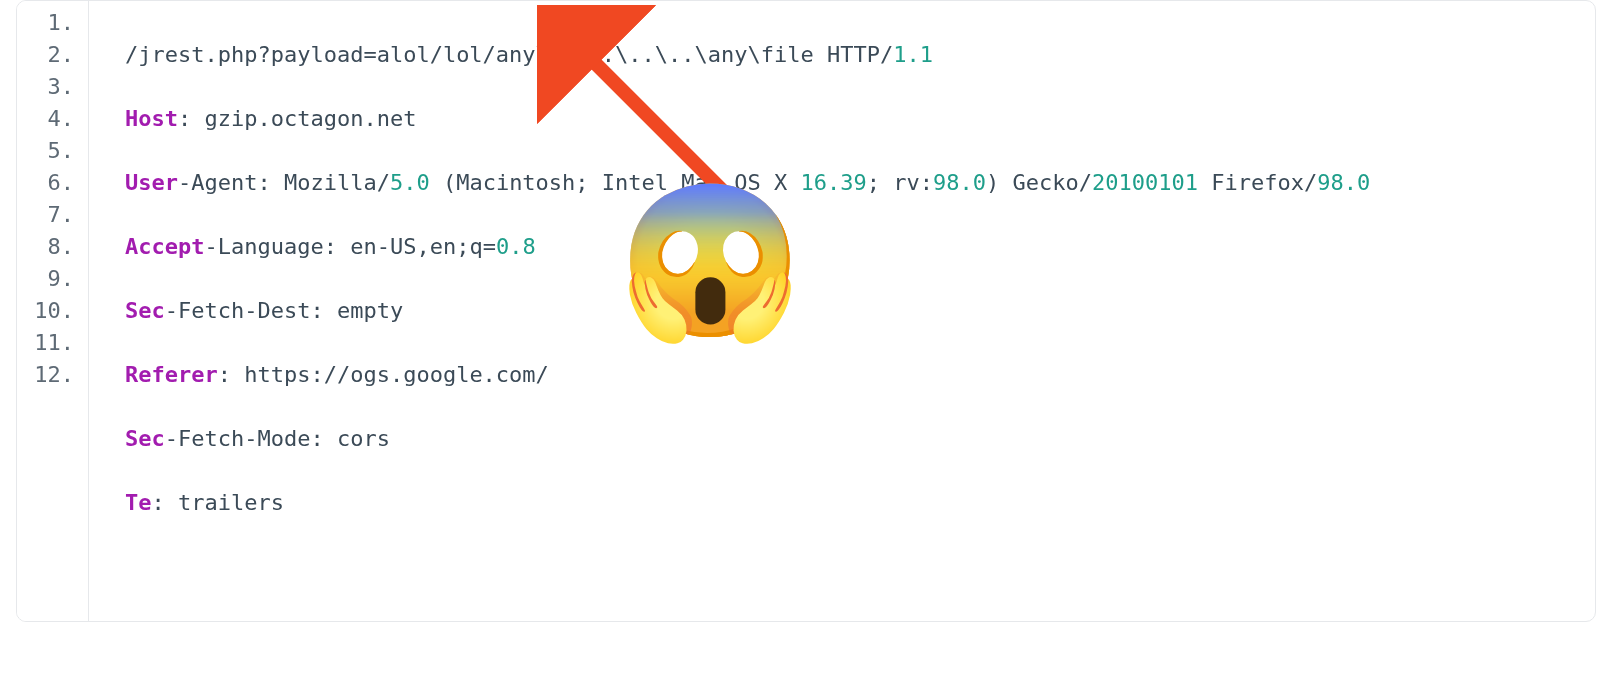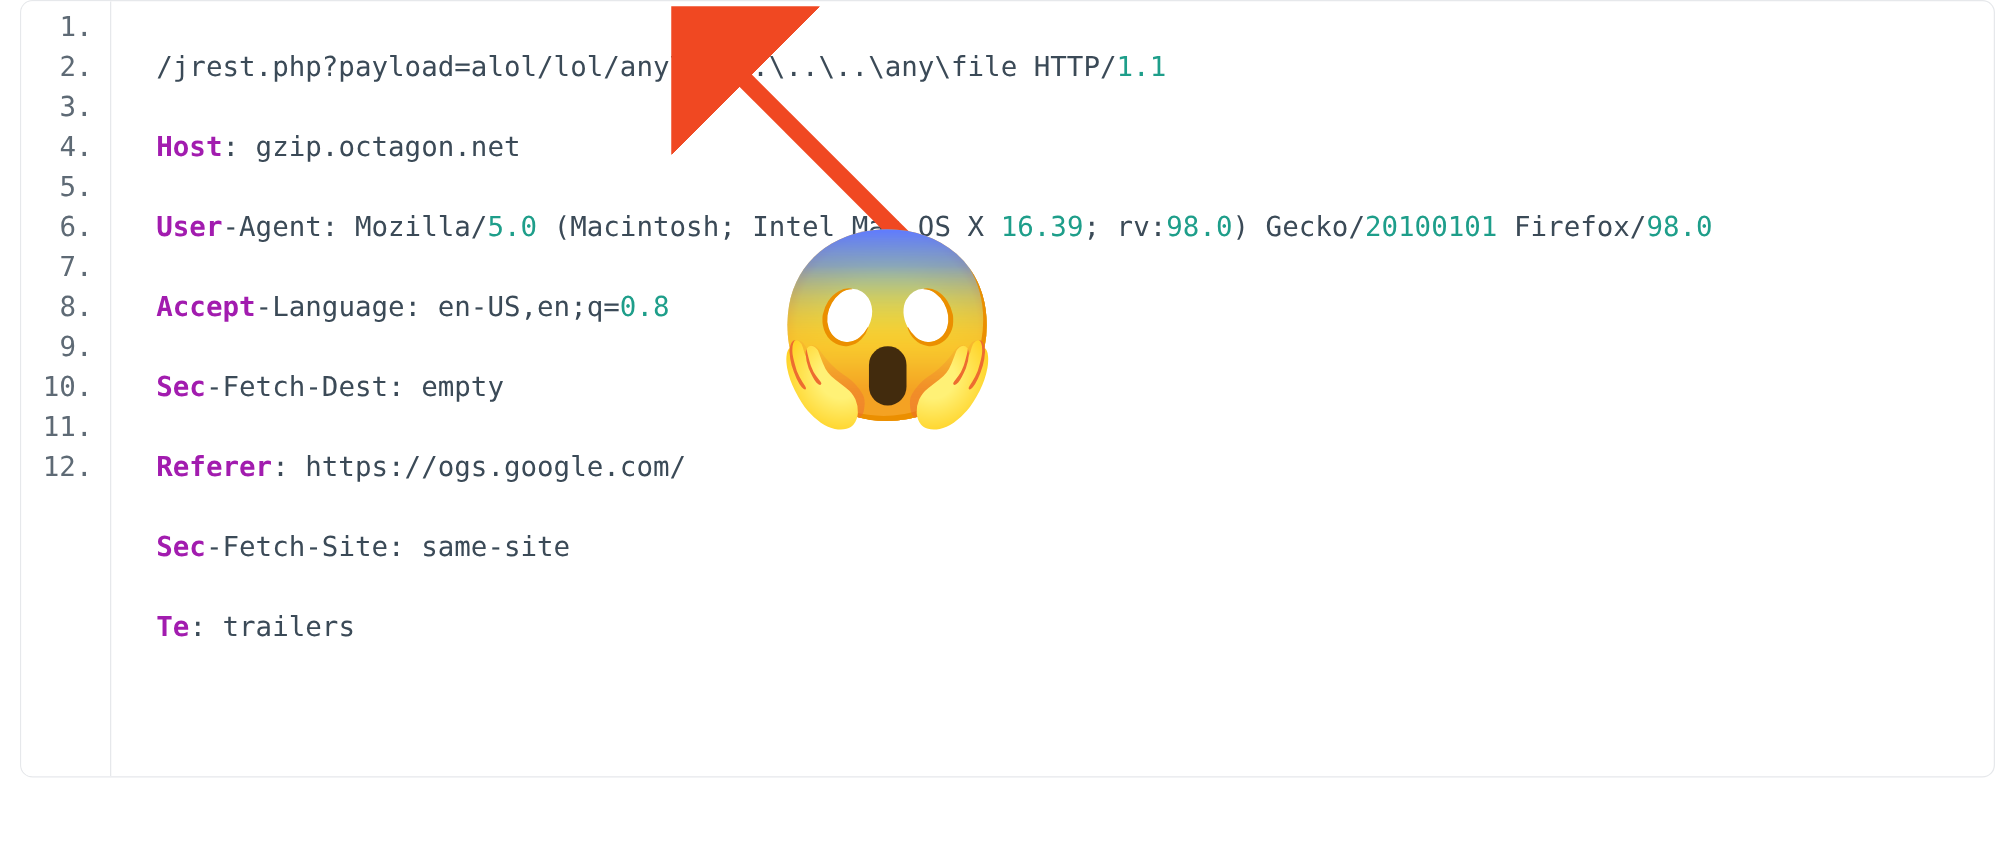--- a/index.html
+++ b/index.html
@@ -76,21 +76,21 @@
       <span class="ln">11.</span>
       <span class="ln">12.</span>
     </div>
     <div class="code-area">
 <span class="code-line"><span>/jrest.php?payload=alol/lol/any\..\..\..\..\any\file HTTP/</span><span class="num">1.1</span></span>
 <span class="code-line"><span class="kw">Host</span><span>: gzip.octagon.net</span></span>
 <span class="code-line"><span class="kw">User</span><span>-Agent: Mozilla/</span><span class="num">5.0</span><span> (Macintosh; Intel Mac OS X </span><span class="num">16.39</span><span>; rv:</span><span class="num">98.0</span><span>) Gecko/</span><span class="num">20100101</span><span> Firefox/</span><span class="num">98.0</span></span>
 <span class="code-line"><span class="kw">Accept</span><span>-Language: en-US,en;q=</span><span class="num">0.8</span></span>
 <span class="code-line"><span class="kw">Sec</span><span>-Fetch-Dest: empty</span></span>
 <span class="code-line"><span class="kw">Referer</span><span>: https://ogs.google.com/</span></span>
-<span class="code-line"><span class="kw">Sec</span><span>-Fetch-Site: same-site</span></span>
+<span class="code-line"><span class="kw">Sec</span><span>-Fetch-Mode: cors</span></span>
 <span class="code-line"><span class="kw">Te</span><span>: trailers</span></span>
 
     </div>
 
     <svg class="overlay" style="left:520px; top:4px; width:260px; height:220px;" viewBox="0 0 260 220">
       <defs>
         <marker id="arrowhead" markerWidth="12" markerHeight="12" refX="3" refY="6" orient="auto">
           <path d="M0,0 L12,6 L0,12 Z" fill="#f04822"></path>
         </marker>
       </defs>

